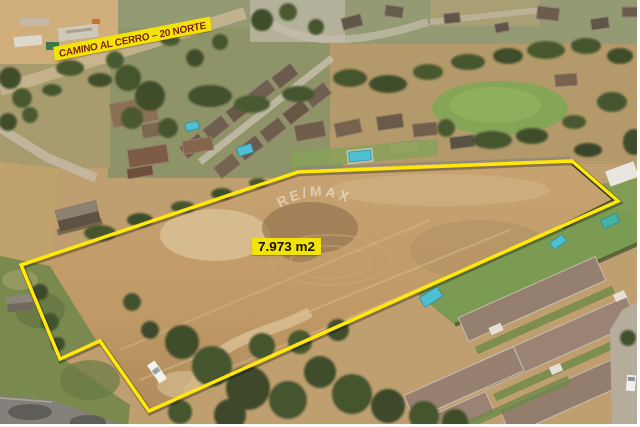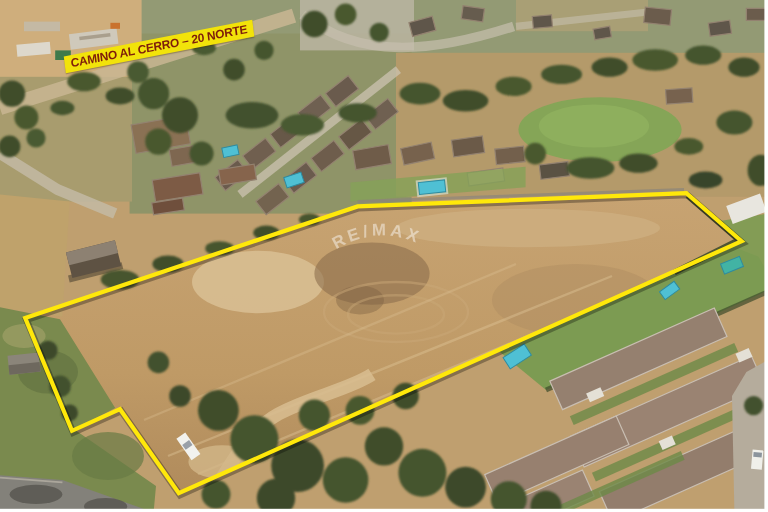--- a/index.html
+++ b/index.html
@@ -289,13 +289,16 @@
     </g>
 
     <rect x="637" y="0" width="3" height="427" fill="#ffffff"></rect>
     <rect x="0" y="424" width="640" height="3" fill="#ffffff"></rect>
   </svg>
 
   <div class="street-banner">
     <span>CAMINO AL CERRO – 20 NORTE</span>
   </div>
 
+  <div class="area-label">
+    <span>7.973 m2</span>
+  </div>
 </div>
 
 </body></html>

